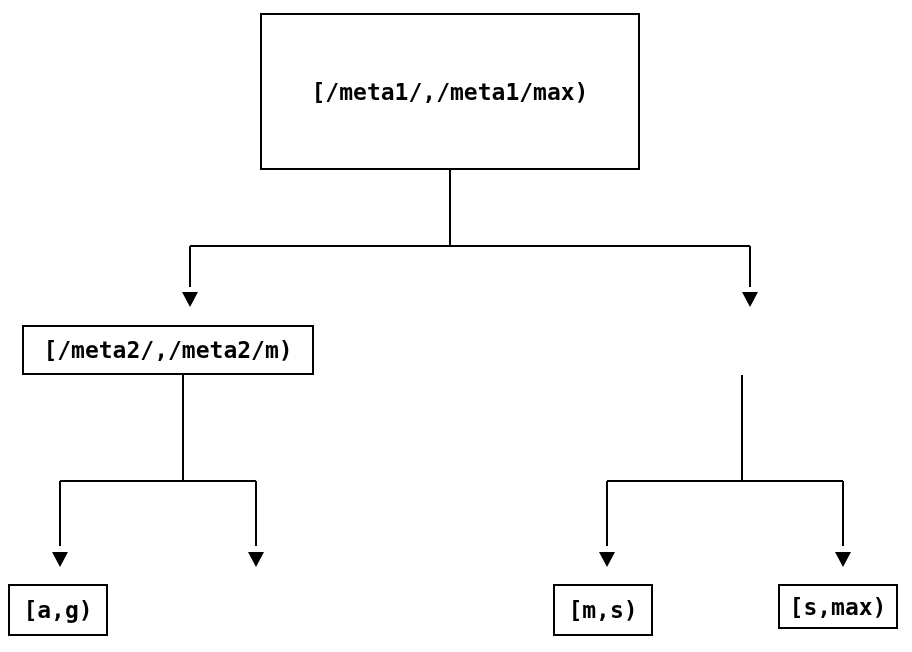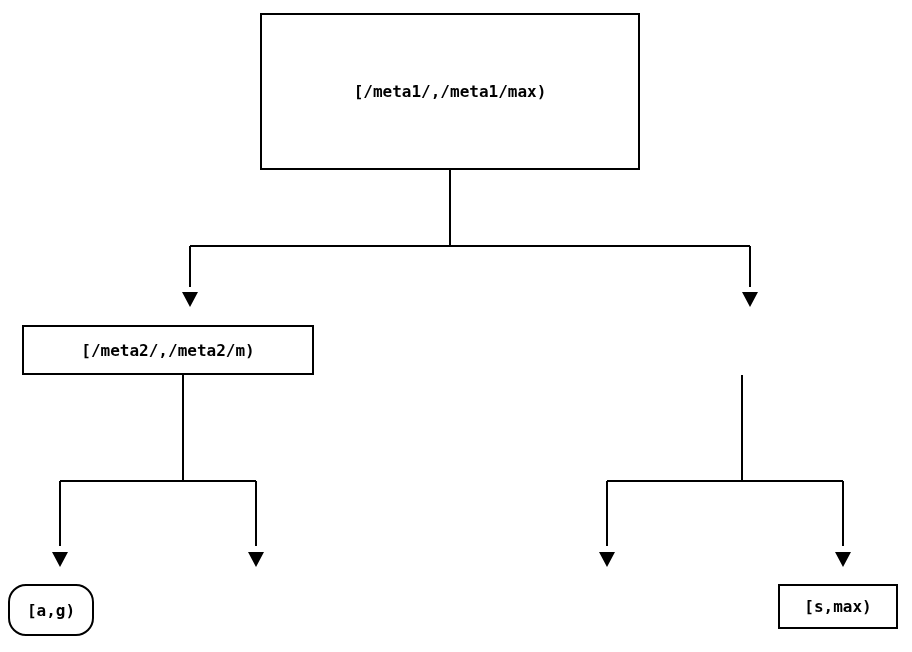--- a/index.html
+++ b/index.html
@@ -23,30 +23,30 @@
     height: 652px;
   }
   .node {
     position: absolute;
     box-sizing: border-box;
     border: 2px solid #000000;
     background: #ffffff;
     display: flex;
     align-items: center;
     justify-content: center;
-    font-size: 16px;
+    font-size: 23px;
     font-weight: bold;
     color: #000000;
     white-space: nowrap;
     letter-spacing: 0;
   }
   .node-root  { left: 260px; top: 13px;  width: 380px; height: 157px; }
   .node-l2a   { left: 22px;  top: 325px; width: 292px; height: 50px; }
   .node-l2b   { left: 582px; top: 325px; width: 320px; height: 50px; }
-  .node-leaf1 { left: 8px;   top: 584px; width: 86px; height: 52px; border-radius: 18px; }
+  .node-leaf1 { left: 8px;   top: 584px; width: 100px; height: 52px; }
   .node-leaf2 { left: 204px; top: 584px; width: 100px; height: 52px; }
   .node-leaf3 { left: 553px; top: 584px; width: 100px; height: 52px; }
   .node-leaf4 { left: 778px; top: 584px; width: 120px; height: 45px; }
   .edge {
     stroke: #000000;
     stroke-width: 2;
     fill: none;
   }
   .arrowhead {
     fill: #000000;
@@ -95,18 +95,21 @@
   <div class="node node-l2a">
     <span>[/meta2/,/meta2/m)</span>
   </div>
 
 
   <div class="node node-leaf1">
     <span>[a,g)</span>
   </div>
 
 
+  <div class="node node-leaf3">
+    <span>[m,s)</span>
+  </div>
 
   <div class="node node-leaf4">
     <span>[s,max)</span>
   </div>
 
 </div>
 
 </body></html>

